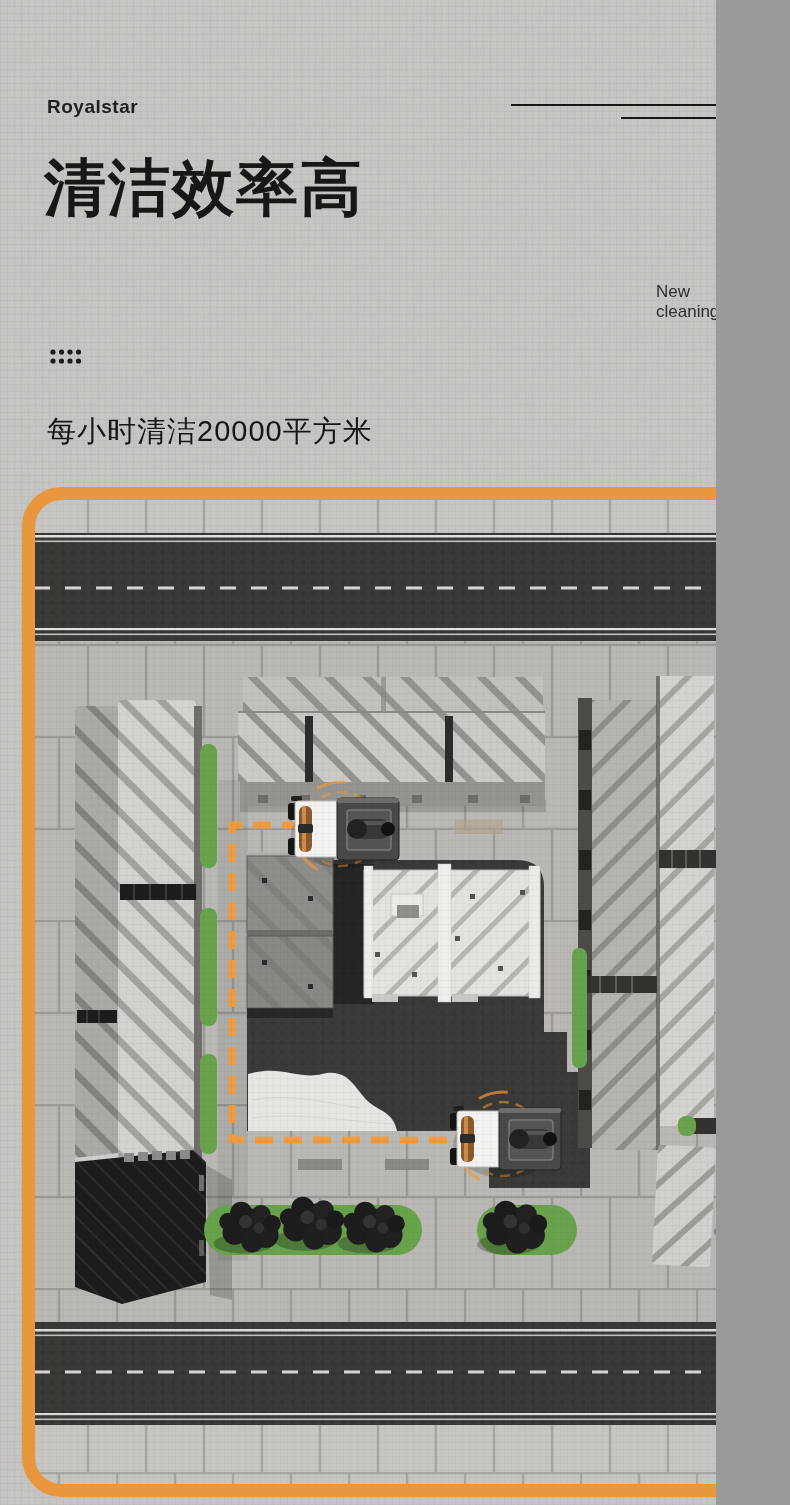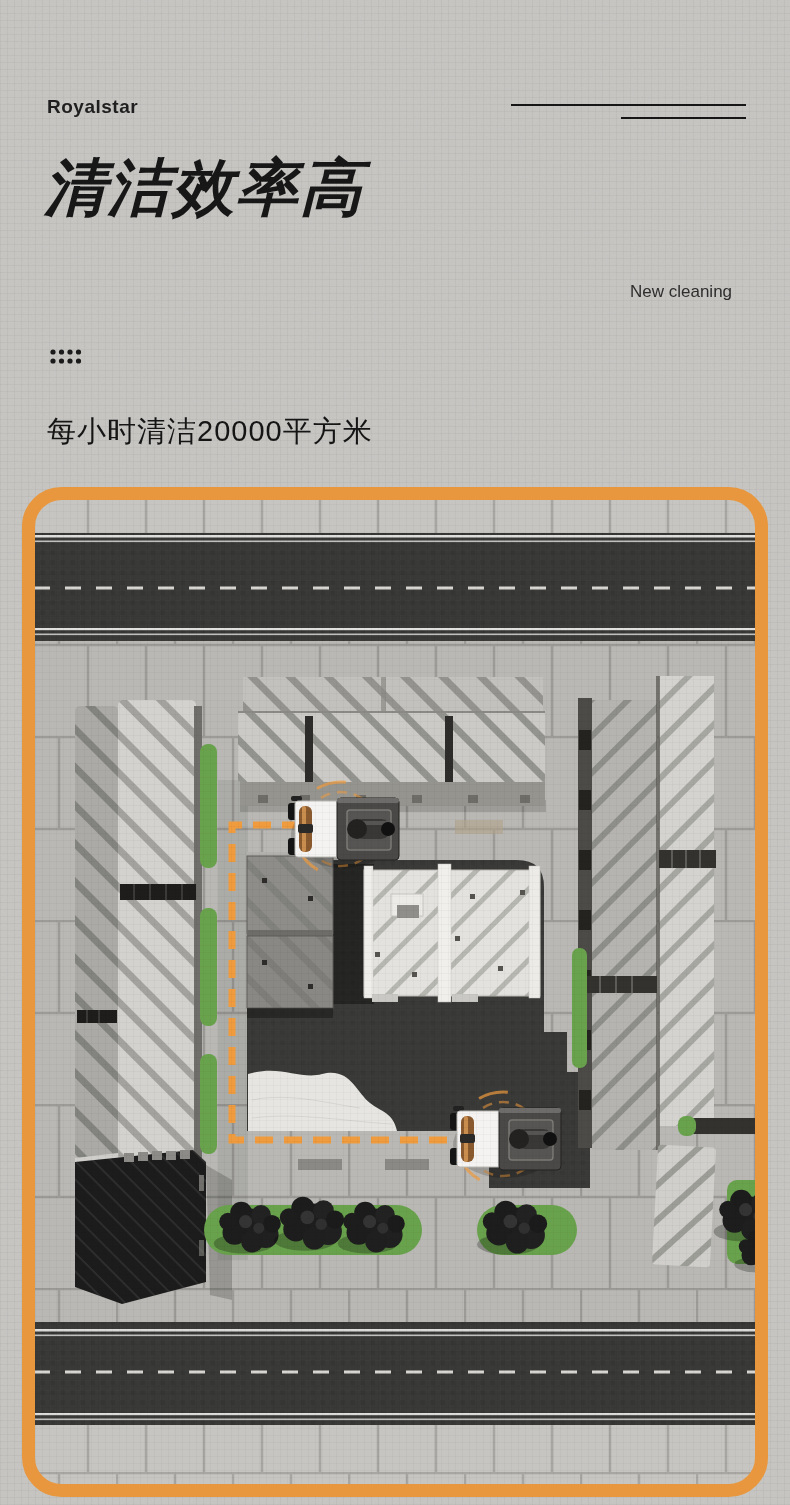--- a/index.html
+++ b/index.html
@@ -6,40 +6,40 @@
     --accent-orange:#E8973E;
     --route-orange:#F09B3E;
     --text-dark:#1b1b1b;
     --page-background:#c8c7c4;
     --greenery:#69a24c;
     --asphalt:#3b3a38;
   }
   html,body{margin:0;padding:0;}
   body{background:#9a9a98;font-family:"Liberation Sans","DejaVu Sans",sans-serif;}
   .page{
-    position:relative;width:790px;height:1505px;overflow:hidden;
+    position:relative;width:716px;height:1505px;overflow:hidden;
     background-color:var(--page-background);
     background-image:
       repeating-linear-gradient(0deg, rgba(0,0,0,0.035) 0 1px, rgba(0,0,0,0) 1px 7px),
       repeating-linear-gradient(90deg, rgba(0,0,0,0.035) 0 1px, rgba(0,0,0,0) 1px 7px);
   }
   .noise{position:absolute;inset:0;width:790px;height:1505px;opacity:.5;pointer-events:none;}
   .brand{
     position:absolute;left:47px;top:96px;font-size:19px;font-weight:700;
     letter-spacing:.5px;color:#1f1f1f;
   }
   .rule{position:absolute;height:2px;background:#161616;}
   .rule-1{left:511px;top:104px;width:235px;}
   .rule-2{left:621px;top:117px;width:125px;}
   .title{
     position:absolute;left:44px;top:150px;margin:0;
     font-size:62px;line-height:76px;font-weight:900;color:#171717;
-    letter-spacing:2px;white-space:nowrap;font-style:italic;
+    letter-spacing:2px;white-space:nowrap;
   }
-  .tagline{position:absolute;left:630px;top:282px;font-size:17px;color:#2e2e2e;}
+  .tagline{position:absolute;left:656px;top:282px;font-size:17px;color:#2e2e2e;}
   .dots{position:absolute;left:49px;top:346px;}
   .subtitle{position:absolute;left:47px;top:412px;font-size:29px;color:#151515;letter-spacing:1px;}
   .scene{position:absolute;left:0;top:0;pointer-events:none;}
   .frame{fill:none;stroke:var(--accent-orange);stroke-width:13px;}
   .route{fill:none;stroke:var(--route-orange);stroke-width:7px;stroke-dasharray:18 11;}
   .arc{fill:none;stroke:var(--route-orange);}
   .green{fill:var(--greenery);}
   .dot{fill:var(--text-dark);}
 </style>
 </head>

